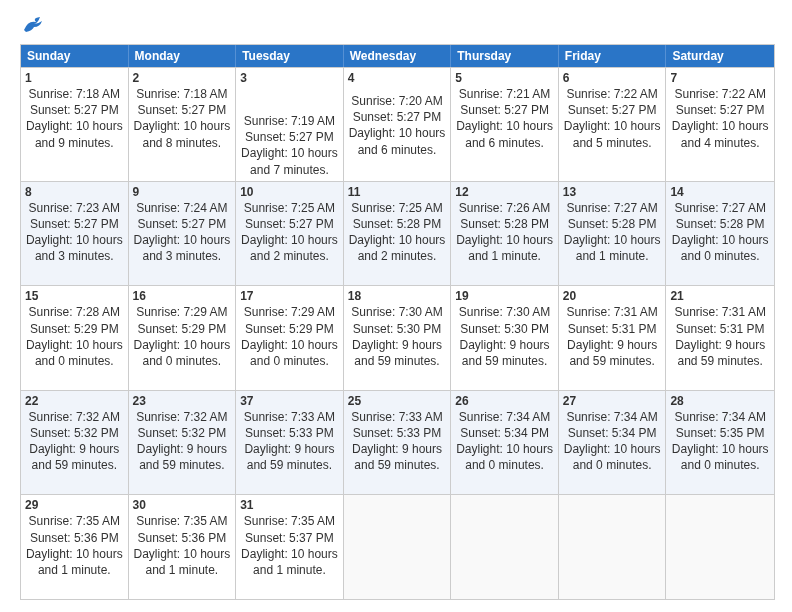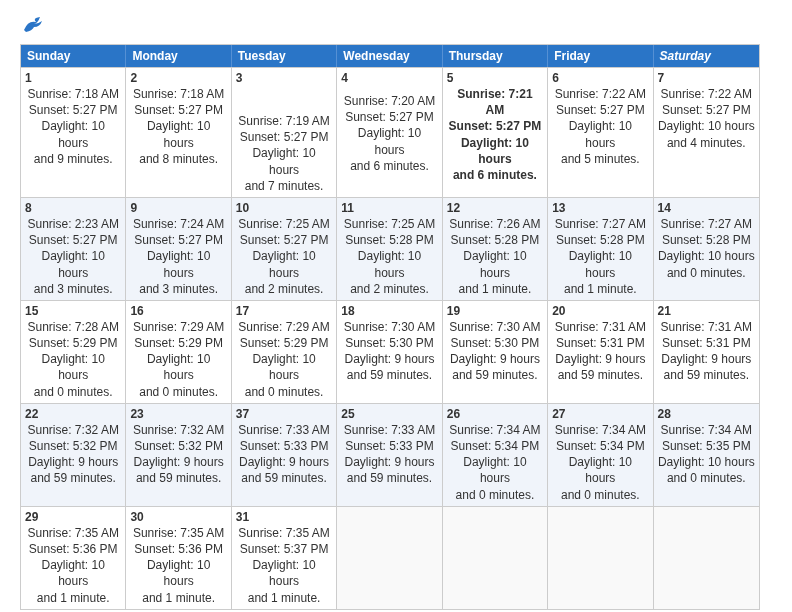--- a/index.html
+++ b/index.html
@@ -6,21 +6,21 @@
     body {
       font-family: Arial, sans-serif;
       background: #fff;
       width: 792px;
       height: 612px;
       overflow: hidden;
     }
     .page {
       width: 792px;
       height: 612px;
-      padding: 16px 32px 12px 20px;
+      padding: 16px 17px 12px 20px;
       display: flex;
       flex-direction: column;
     }
     .header {
       display: flex;
       justify-content: space-between;
       align-items: flex-start;
       margin-bottom: 10px;
     }
     .logo {
@@ -74,21 +74,21 @@
       background: #2a75c7;
     }
     .cal-header-cell {
       color: #fff;
       font-size: 12px;
       font-weight: bold;
       padding: 4px 6px;
       text-align: left;
       border-right: 1px solid #5590d4;
     }
-    .cal-header-cell:last-child { border-right: none; font-style: italic; }
+    .cal-header-cell:last-child { border-right: none; }
     .cal-body {
       flex: 1;
       display: flex;
       flex-direction: column;
     }
     .cal-week {
       display: grid;
       grid-template-columns: repeat(7, 1fr);
       flex: 1;
       border-top: 1px solid #ccc;
@@ -173,21 +173,21 @@
           </div>
           <div class="cal-cell">
             <span class="day-num">4</span>
             <div class="cell-text" style="white-space: pre-line; margin-top: 8px;">Sunrise: 7:20 AM
 Sunset: 5:27 PM
 Daylight: 10 hours
 and 6 minutes.</div>
           </div>
           <div class="cal-cell">
             <span class="day-num">5</span>
-            <div class="cell-text" style="white-space: pre-line; font-weight: bold;">Sunrise: 7:21 AM
+            <div class="cell-text" style="white-space: pre-line;">Sunrise: 7:21 AM
 Sunset: 5:27 PM
 Daylight: 10 hours
 and 6 minutes.</div>
           </div>
           <div class="cal-cell">
             <span class="day-num">6</span>
             <div class="cell-text" style="white-space: pre-line;">Sunrise: 7:22 AM
 Sunset: 5:27 PM
 Daylight: 10 hours
 and 5 minutes.</div>
@@ -196,21 +196,21 @@
             <span class="day-num">7</span>
             <div class="cell-text" style="white-space: pre-line;">Sunrise: 7:22 AM
 Sunset: 5:27 PM
 Daylight: 10 hours
 and 4 minutes.</div>
           </div>
         </div>
         <div class="cal-week">
           <div class="cal-cell alt-row">
             <span class="day-num">8</span>
-            <div class="cell-text" style="white-space: pre-line;">Sunrise: 2:23 AM
+            <div class="cell-text" style="white-space: pre-line;">Sunrise: 7:23 AM
 Sunset: 5:27 PM
 Daylight: 10 hours
 and 3 minutes.</div>
           </div>
           <div class="cal-cell alt-row">
             <span class="day-num">9</span>
             <div class="cell-text" style="white-space: pre-line;">Sunrise: 7:24 AM
 Sunset: 5:27 PM
 Daylight: 10 hours
 and 3 minutes.</div>

